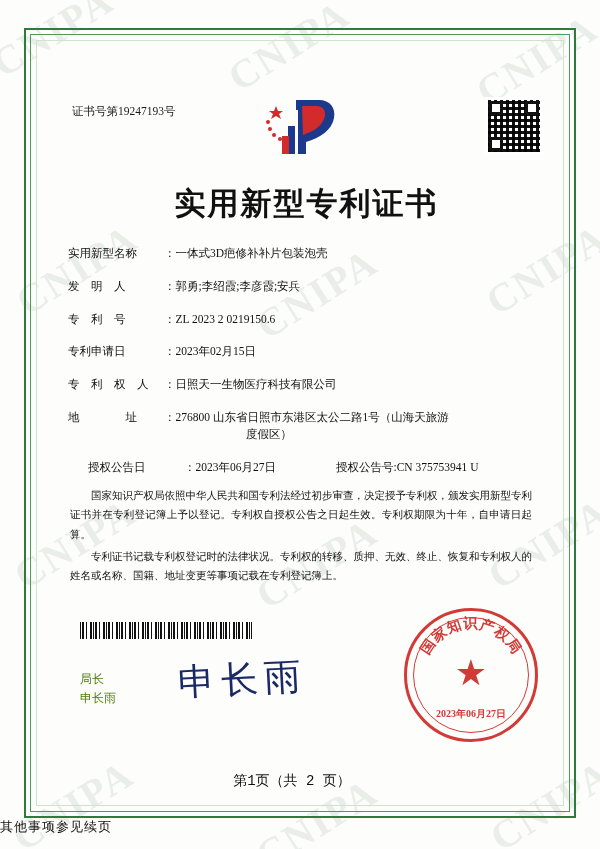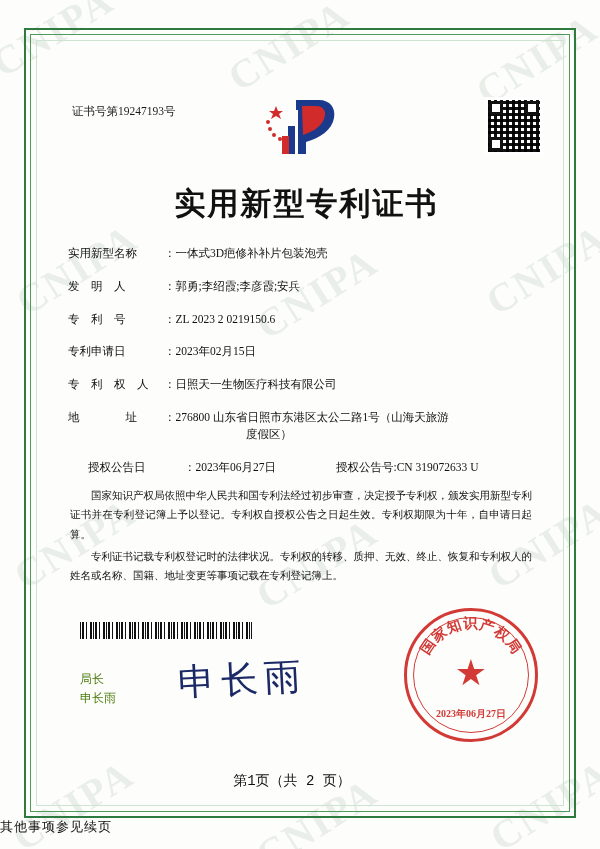--- a/index.html
+++ b/index.html
@@ -348,21 +348,21 @@
       <span class="val">：<span>276800 山东省日照市东港区太公二路1号（山海天旅游</span><span class="l2">度假区）</span></span>
     </div>
 
     <div class="row-split">
       <span class="c1">
         <span class="lbl">授权公告日</span>
         <span>：<span>2023年06月27日</span></span>
       </span>
       <span class="c2">
         <span class="lbl2">授权公告号:</span>
-        <span>CN 319072633 U</span>
+        <span>CN 375753941 U</span>
       </span>
     </div>
 
   </div>
 
   <div class="para p2">专利证书记载专利权登记时的法律状况。专利权的转移、质押、无效、终止、恢复和专利权人的姓名或名称、国籍、地址变更等事项记载在专利登记簿上。</div>
   <div class="para p1">国家知识产权局依照中华人民共和国专利法经过初步审查，决定授予专利权，颁发实用新型专利证书并在专利登记簿上予以登记。专利权自授权公告之日起生效。专利权期限为十年，自申请日起算。</div>
 
   <div class="barcode"></div>
 

